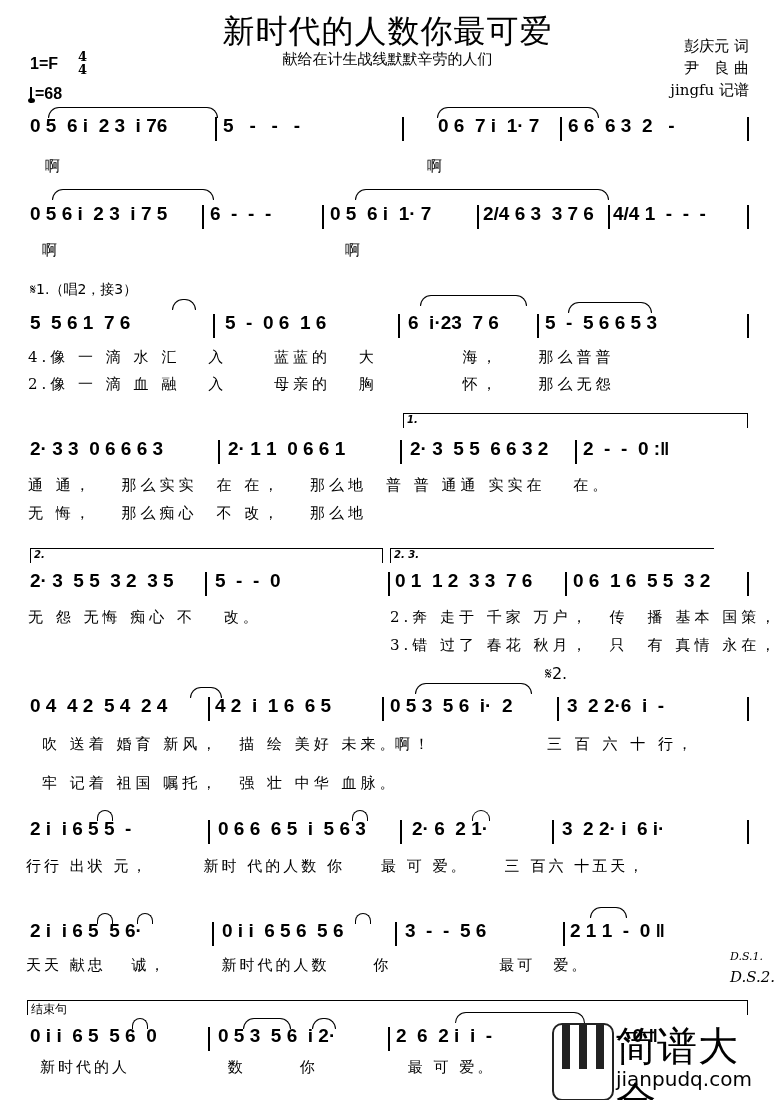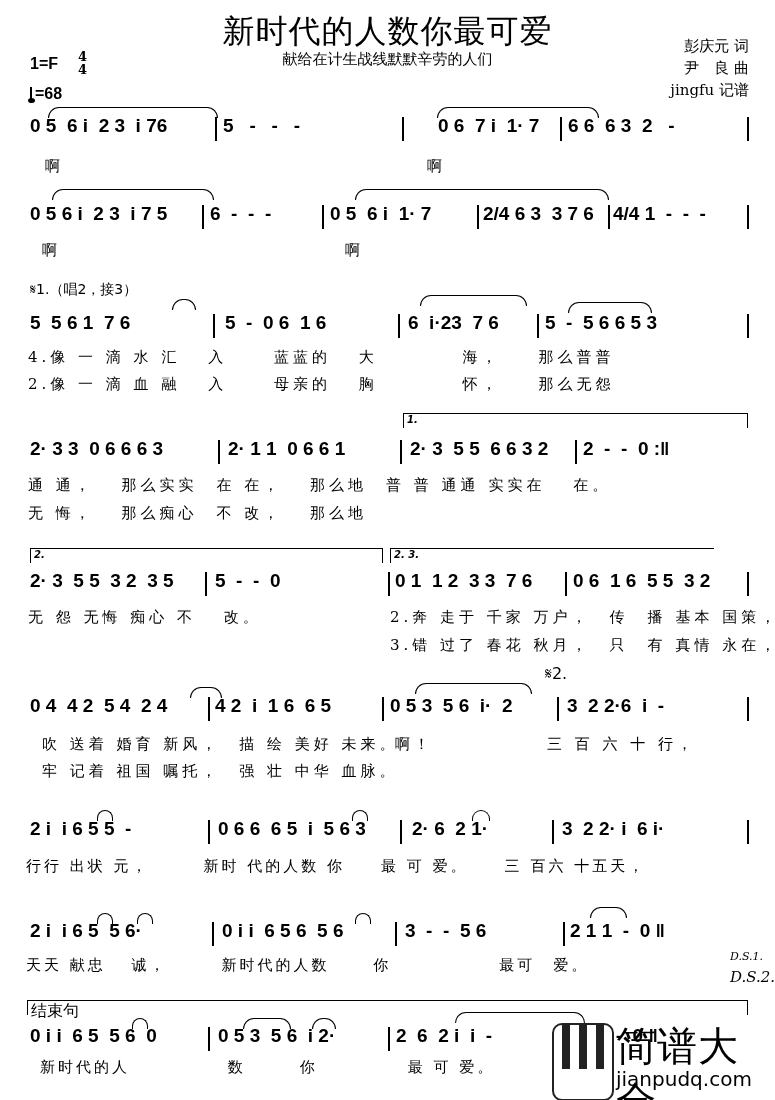--- a/index.html
+++ b/index.html
@@ -147,21 +147,21 @@
     <span class="m" style="left:0;">0 4  4 2  5 4  2 4</span>
     <div class="bar" style="left:178px;"></div>
     <span class="m" style="left:185px;">4 2  i  1 6  6 5</span>
     <div class="bar" style="left:352px;"></div>
     <span class="m" style="left:360px;">0 5 3  5 6  i·  2</span>
     <div class="bar" style="left:527px;"></div>
     <span class="m" style="left:537px;">3  2 2·6  i  -</span>
     <div class="bar" style="left:717px;"></div>
   </div>
   <div class="lyric" style="left:42px; top:55px;">吹 送着 婚育 新风，　描 绘 美好 未来。</div>
-  <div class="lyric" style="left:42px; top:82px;">牢 记着 祖国 嘱托，　强 壮 中华 血脉。</div>
+  <div class="lyric" style="left:42px; top:94px;">牢 记着 祖国 嘱托，　强 壮 中华 血脉。</div>
   <div class="lyric" style="left:395px; top:55px;">啊！　　　　　　三 百 六 十 行，</div>
 </div>
 
 <div class="row" style="top:805px;">
   <div class="slur" style="left:97px; width:14px; top:5px;"></div>
   <div class="slur" style="left:352px; width:14px; top:5px;"></div>
   <div class="slur" style="left:472px; width:16px; top:5px;"></div>
   <div class="notes" style="top:13px;">
     <span class="m" style="left:0;">2 i  i 6 5 5  -</span>
     <div class="bar" style="left:178px;"></div>
@@ -188,21 +188,21 @@
     <span class="m" style="left:375px;">3  -  -  5 6</span>
     <div class="bar" style="left:533px;"></div>
     <span class="m" style="left:540px;">2 1 1  -  0 ‖</span>
   </div>
   <div class="lyric" style="left:26px; top:46px; letter-spacing:3px;">天天 献忠　 诚，　　　新时代的人数　　 你　　　　　　最可　爱。</div>
   <div class="mark" style="left:730px; top:40px; font-size:11px; font-style:italic; font-family:'DejaVu Serif', serif;">D.S.1.</div>
   <div class="mark" style="left:730px; top:58px; font-size:15px; font-style:italic; font-family:'DejaVu Serif', serif;">D.S.2.</div>
 </div>
 
 <div class="row" style="top:1000px;">
-  <div class="volta r" style="left:27px; width:716px; top:0; font-style:normal; font-weight:normal; font-size:16px;">结束句</div>
+  <div class="volta r" style="left:27px; width:716px; top:0; font-style:normal; font-weight:normal; font-size:12px;">结束句</div>
   <div class="slur" style="left:132px; width:14px; top:18px;"></div>
   <div class="slur" style="left:243px; width:46px; top:18px;"></div>
   <div class="slur" style="left:312px; width:22px; top:18px;"></div>
   <div class="slur" style="left:455px; width:128px; top:12px;"></div>
   <div class="notes" style="top:25px;">
     <span class="m" style="left:0;">0 i i  6 5  5 6  0</span>
     <div class="bar" style="left:178px;"></div>
     <span class="m" style="left:188px;">0 5 3  5 6  i 2·</span>
     <div class="bar" style="left:358px;"></div>
     <span class="m" style="left:366px;">2  6  2 i  i  -</span>

